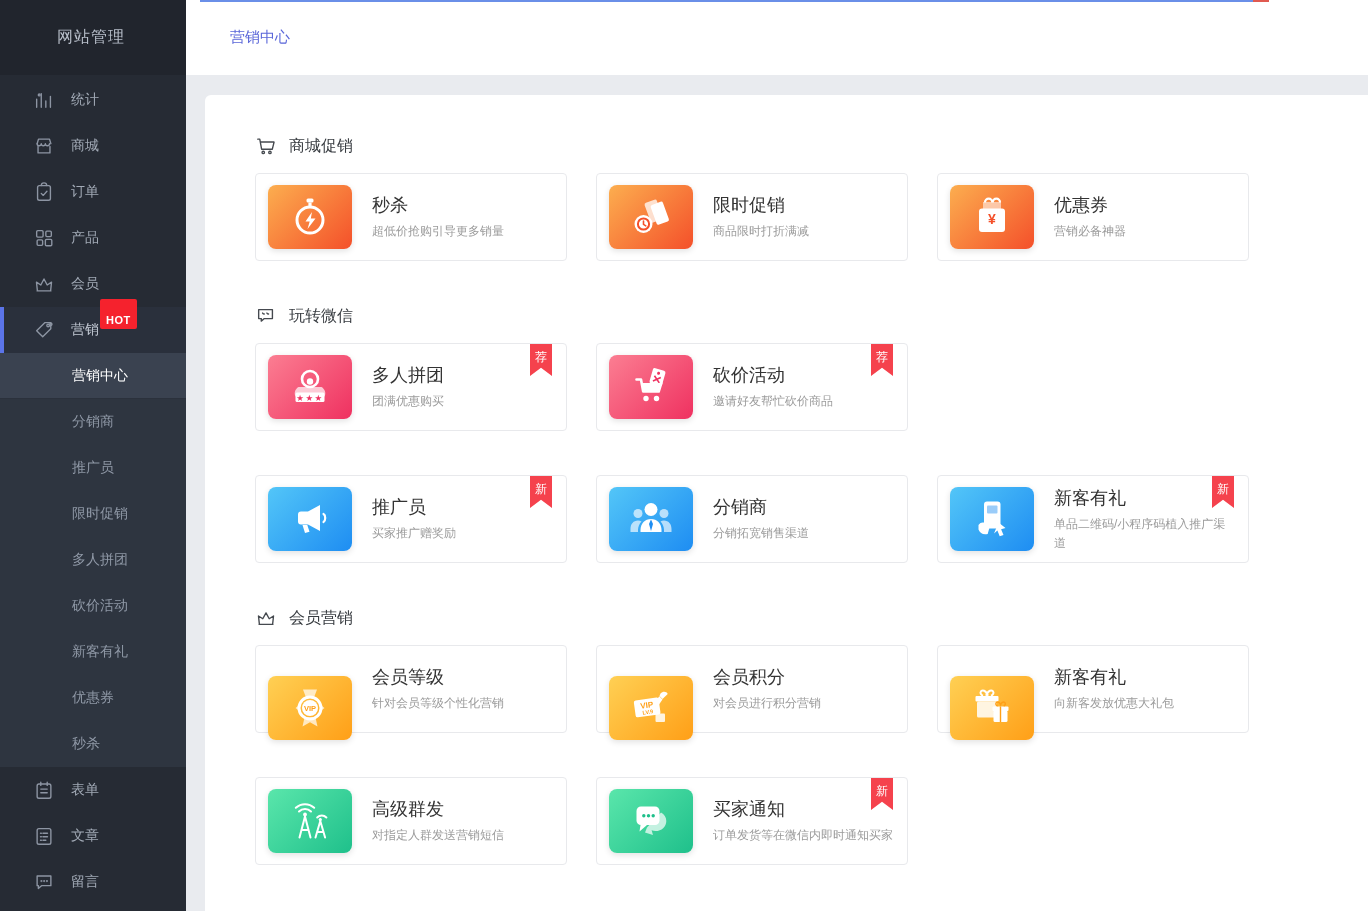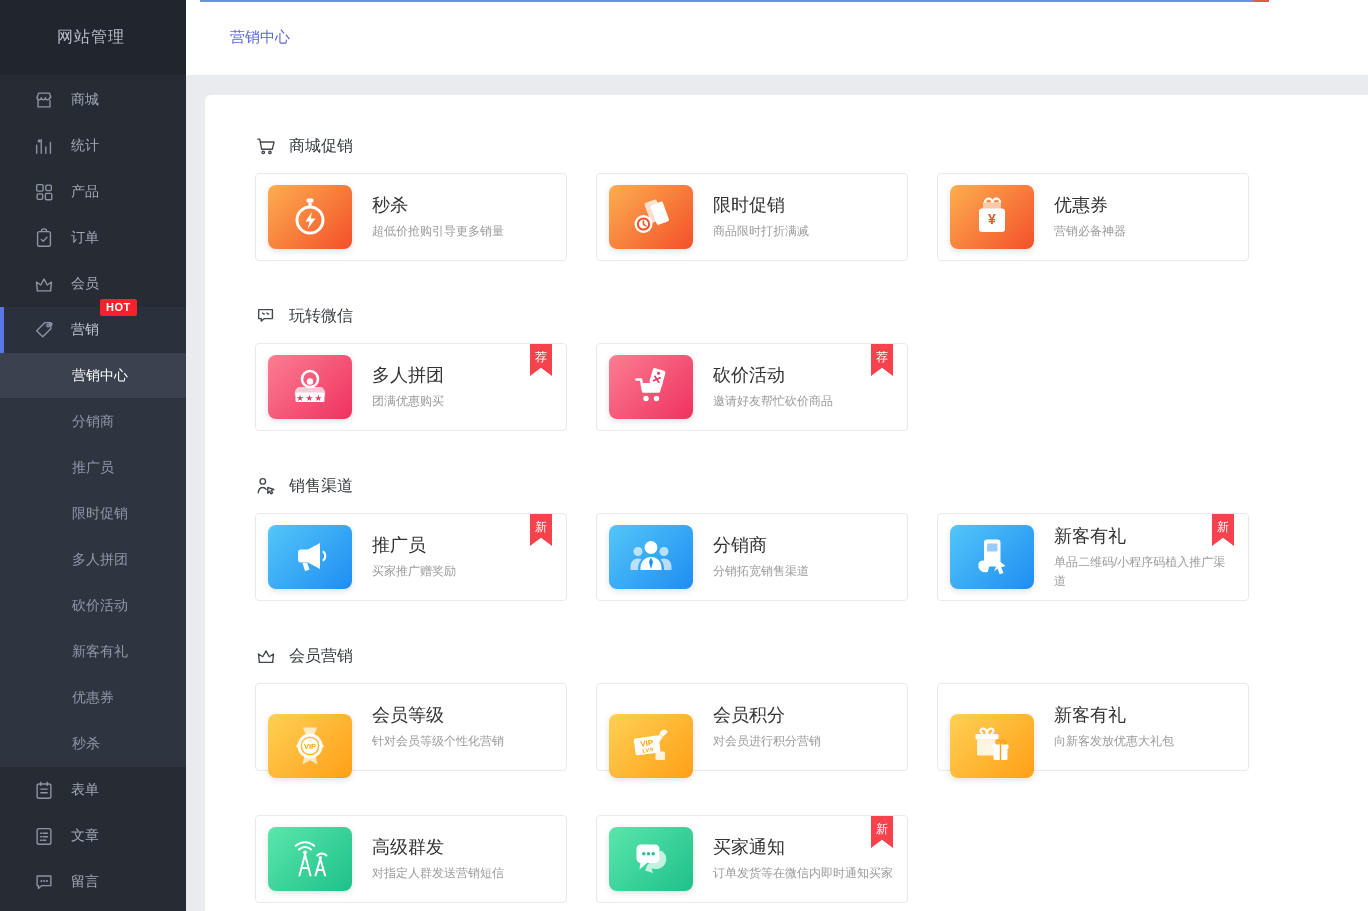--- a/index.html
+++ b/index.html
@@ -14,21 +14,21 @@
 
   
   .sidebar { width:186px; flex-shrink:0; background:#262b34; display:flex; flex-direction:column; overflow:hidden; }
   .sidebar-header { height:75px; flex-shrink:0; background:#21252d; display:flex; align-items:center; padding-left:57px; color:#b8bfca; font-size:16px; letter-spacing:1px; }
   .menu { padding-top:2px; }
   .menu-item { height:46px; display:flex; align-items:center; padding-left:33px; color:#a2aab6; font-size:14px; cursor:pointer; position:relative; }
   .menu-item .icon { width:22px; height:22px; margin-right:16px; color:#8d95a3; display:flex; align-items:center; justify-content:center; }
   .menu-item .icon svg { width:22px; height:22px; stroke:currentColor; fill:none; stroke-width:1.5; stroke-linecap:round; stroke-linejoin:round; }
   .menu-item.parent-active { background:#2a303c; color:#c3c9d4; }
   .menu-item.parent-active::before { content:""; position:absolute; left:0; top:0; bottom:0; width:4px; background:#5b74e8; }
-  .hot-badge { position:absolute; left:100px; top:-8px; background:#f5222d; color:#fff; font-size:11px; font-weight:bold; line-height:1; padding:3px 6px 3px; border-radius:2px; letter-spacing:.5px; }
+  .hot-badge { position:absolute; left:100px; top:-8px; background:#f5222d; color:#fff; font-size:11px; font-weight:bold; line-height:1; padding:16px 6px 3px; border-radius:2px; letter-spacing:.5px; }
   .submenu { background:#2e3540; }
   .submenu-item { height:46px; display:flex; align-items:center; padding-left:72px; color:#8f98a6; font-size:14px; cursor:pointer; }
   .submenu-item.active { background:#3a4250; color:#ffffff; box-shadow:inset 0 -1px 0 rgba(0,0,0,.25); }
 
   
   .main { flex:1; min-width:0; display:flex; flex-direction:column; background:#e9ebef; }
   .topbar { height:75px; flex-shrink:0; background:#ffffff; display:flex; align-items:center; padding-left:42px; }
   .tab { color:#5a66d9; font-size:15px; cursor:pointer; padding:6px 2px; }
   .content { flex:1; padding:20px 0 0 19px; overflow:hidden; }
   .panel { background:#ffffff; border-radius:6px 0 0 0; height:100%; padding:40px 0 0 50px; overflow:hidden; }
@@ -59,56 +59,56 @@
 <div class="app">
   <div class="hairline blue"></div>
   <div class="hairline red"></div>
 
   <aside class="sidebar">
     <div class="sidebar-header">网站管理</div>
     <nav class="menu">
         <div class="menu-item">
           <span class="icon">
             <svg viewBox="0 0 24 24">
+              <path d="M4 20V11M9 20V5M14 20v-7M19 20V8"></path>
+              <circle cx="6.8" cy="6.5" r="1"></circle>
+            </svg>
+          </span>
+          <span>统计</span>
+        </div>
+        <div class="menu-item">
+          <span class="icon">
+            <svg viewBox="0 0 24 24">
               <path d="M4.5 9.5L6 4.5h12l1.5 5"></path>
               <path d="M4.5 9.5c0 1.2 1 2.2 2.2 2.2 1.2 0 2.2-1 2.3-2.2 0 1.2 1 2.2 2.2 2.2s2.2-1 2.3-2.2c0 1.2 1 2.2 2.2 2.2 1.3 0 2.3-1 2.3-2.2"></path>
               <path d="M5.5 12.5V19.5h13v-7"></path>
             </svg>
           </span>
           <span>商城</span>
         </div>
         <div class="menu-item">
           <span class="icon">
             <svg viewBox="0 0 24 24">
-              <path d="M4 20V11M9 20V5M14 20v-7M19 20V8"></path>
-              <circle cx="6.8" cy="6.5" r="1"></circle>
-            </svg>
-          </span>
-          <span>统计</span>
+              <rect x="5" y="5" width="14" height="16" rx="2"></rect>
+              <path d="M9 5c0-1.7 1.3-3 3-3s3 1.3 3 3"></path>
+              <path d="M9 13.5l2.2 2.2 4-4.5"></path>
+            </svg>
+          </span>
+          <span>订单</span>
         </div>
         <div class="menu-item">
           <span class="icon">
             <svg viewBox="0 0 24 24">
               <rect x="4" y="4" width="7" height="7" rx="1.2"></rect>
               <rect x="14" y="4.5" width="6" height="6" rx="1.2"></rect>
               <rect x="4.5" y="14" width="6" height="6" rx="1.2"></rect>
               <rect x="13.5" y="13.5" width="7" height="7" rx="1.2"></rect>
             </svg>
           </span>
           <span>产品</span>
-        </div>
-        <div class="menu-item">
-          <span class="icon">
-            <svg viewBox="0 0 24 24">
-              <rect x="5" y="5" width="14" height="16" rx="2"></rect>
-              <path d="M9 5c0-1.7 1.3-3 3-3s3 1.3 3 3"></path>
-              <path d="M9 13.5l2.2 2.2 4-4.5"></path>
-            </svg>
-          </span>
-          <span>订单</span>
         </div>
         <div class="menu-item">
           <span class="icon">
             <svg viewBox="0 0 24 24">
               <path d="M4.5 19.5h15M4.8 19.5L3.8 10l4.7 3.1L12 6.5l3.5 6.6L20.2 10l-1 9.5z"></path>
             </svg>
           </span>
           <span>会员</span>
         </div>
         <div class="menu-item parent-active">
@@ -291,30 +291,20 @@
                 </span>
                 <div class="card-text">
                   <div class="card-title">砍价活动</div>
                   <div class="card-desc">邀请好友帮忙砍价商品</div>
                 </div>
                 <span class="ribbon">荐</span>
               </div>
             </div>
           </div>
           <div class="section">
-            <div class="section-head">
-              <span class="icon">
-                <svg viewBox="0 0 24 24">
-                  <circle cx="8.5" cy="7" r="3"></circle>
-                  <path d="M3.5 19.5c.4-3.6 2.4-5.8 5-5.8 1.5 0 2.8.7 3.7 2"></path>
-                  <path d="M14 13.5l6.5 2.3-2.8 1 1.5 2.7-1.8 1-1.5-2.7-2 2.2z"></path>
-                </svg>
-              </span>
-              <span class="section-title">销售渠道</span>
-            </div>
             <div class="cards">
               <div class="card">
                 <span class="card-icon theme-blue">
                   <svg viewBox="0 0 48 48">
                     <path d="M34 10v26l-12-6.5h-7a3 3 0 0 1-3-3v-7a3 3 0 0 1 3-3h7z" fill="#fff"></path>
                     <path d="M37.5 19c2.3 1.2 2.3 6.8 0 8" fill="none" stroke="#fff" stroke-width="2.2" stroke-linecap="round"></path>
                     <path d="M16.5 30l2.5 8 4.5-1.2-2.2-6.8z" fill="#fff"></path>
                   </svg>
                 </span>
                 <div class="card-text">

